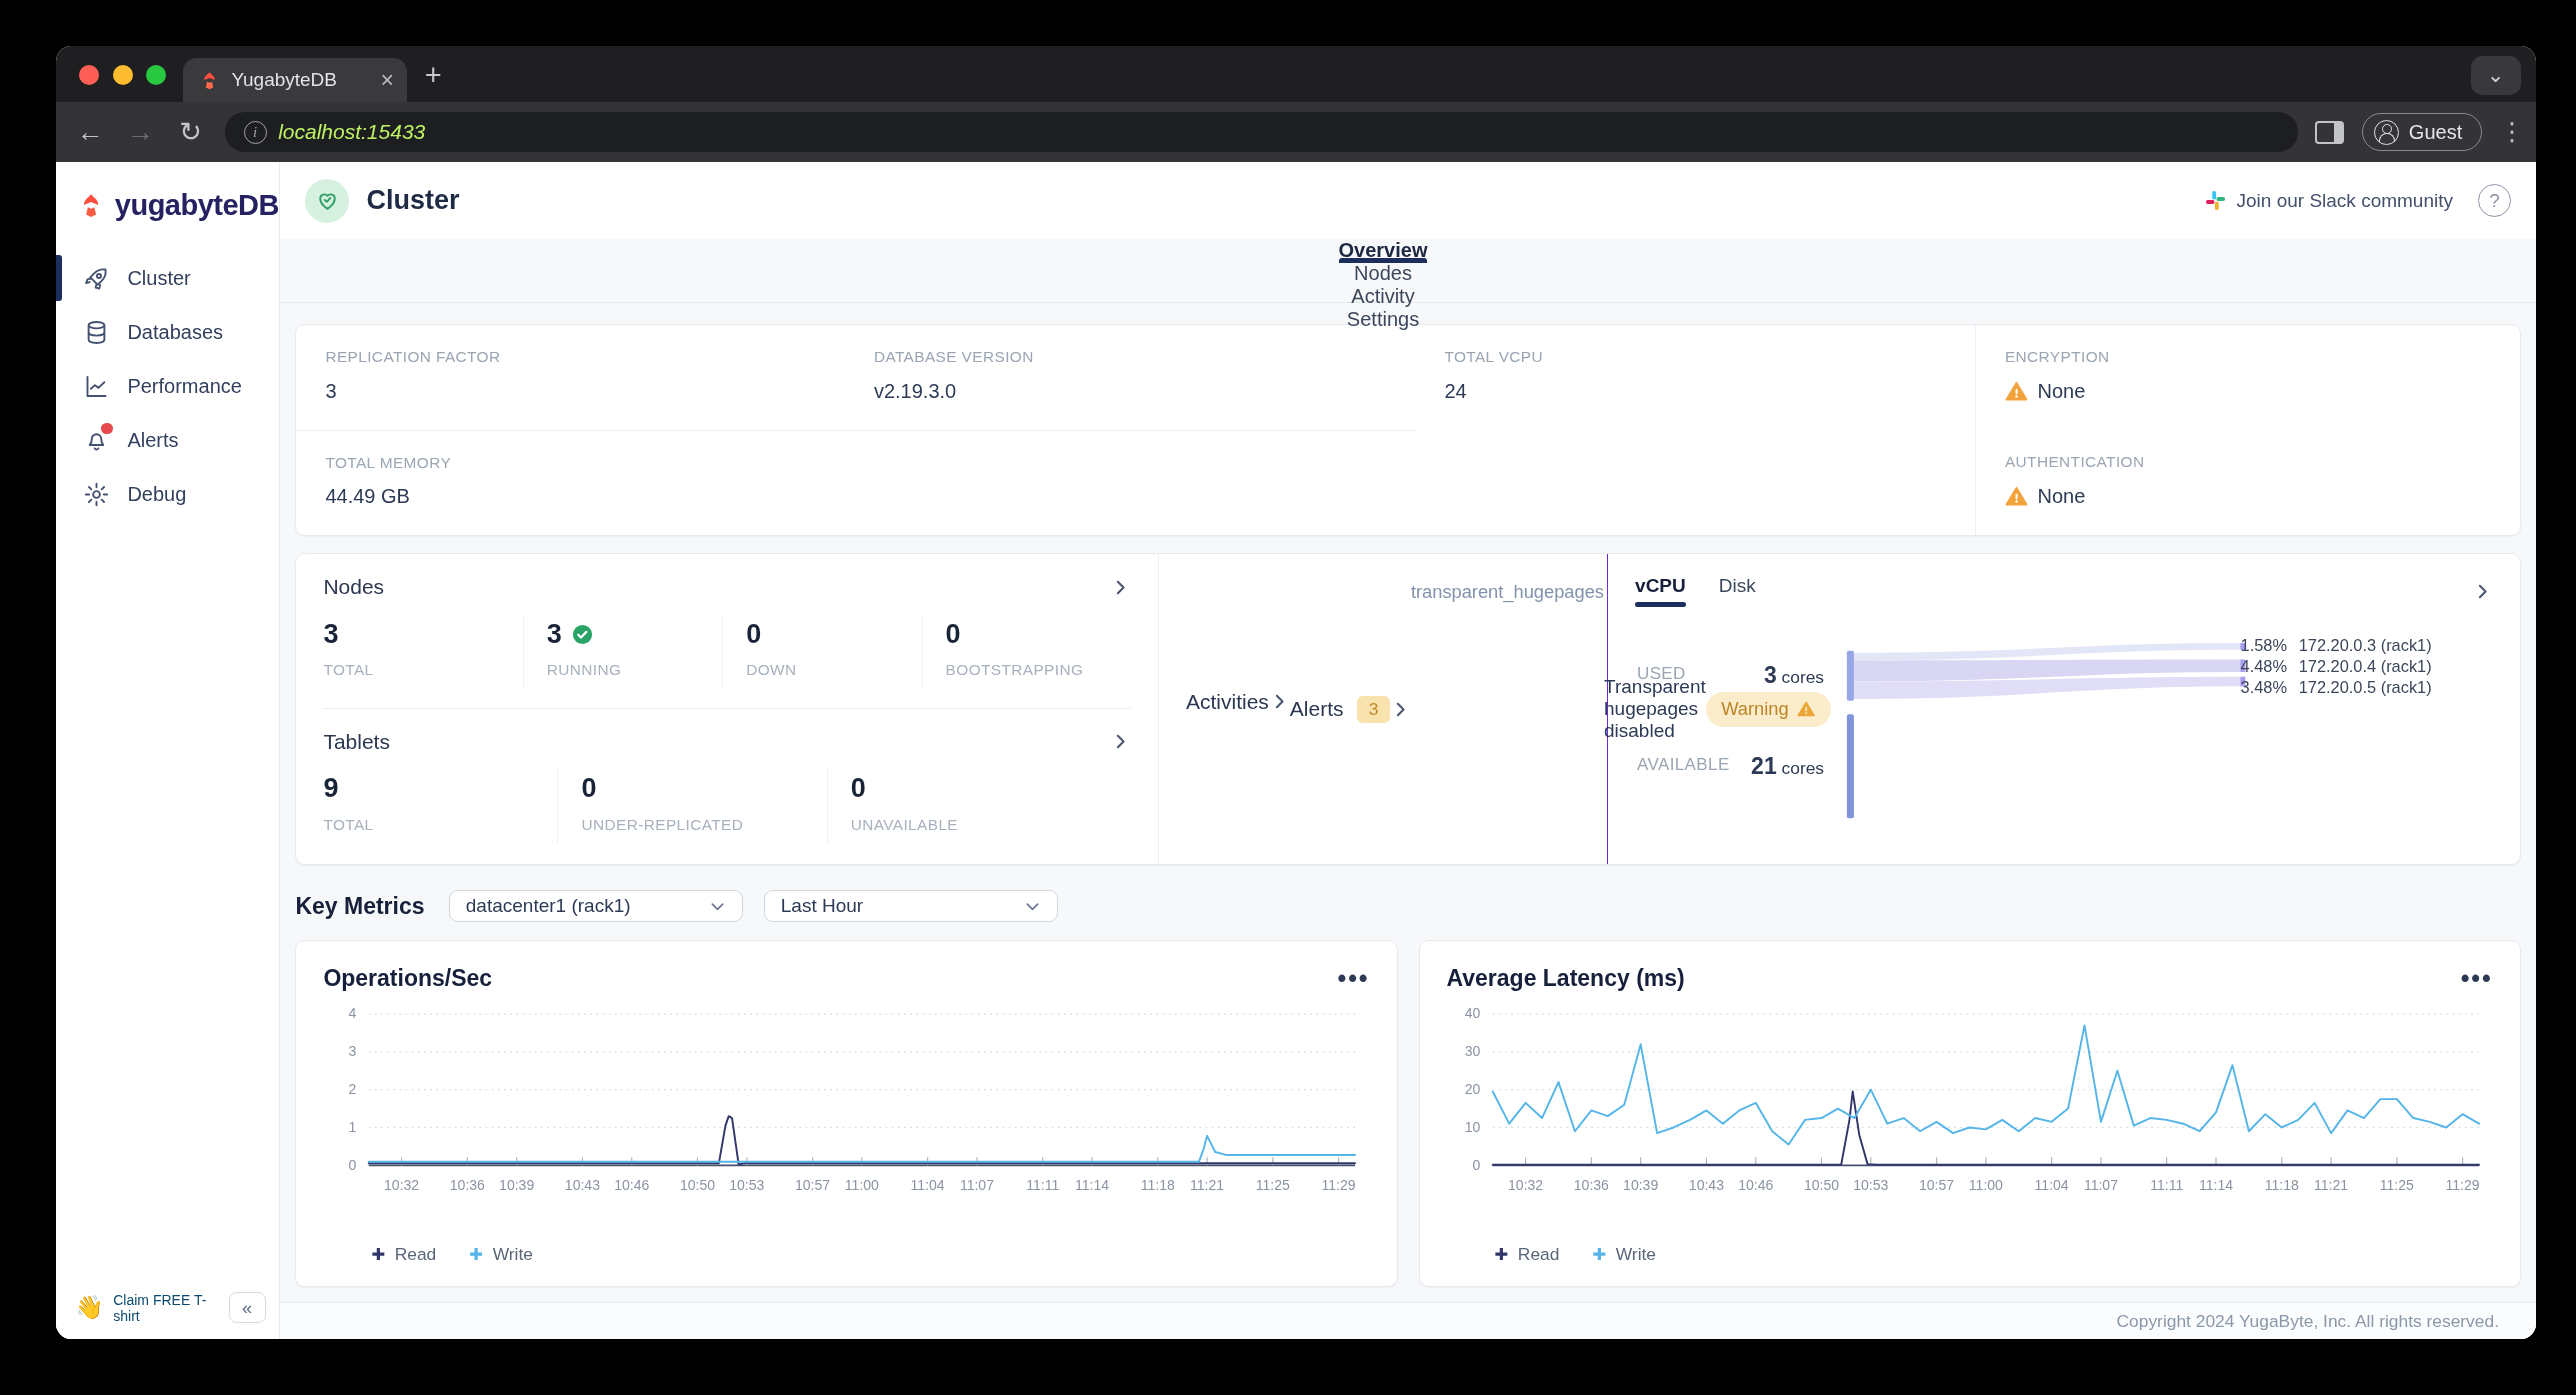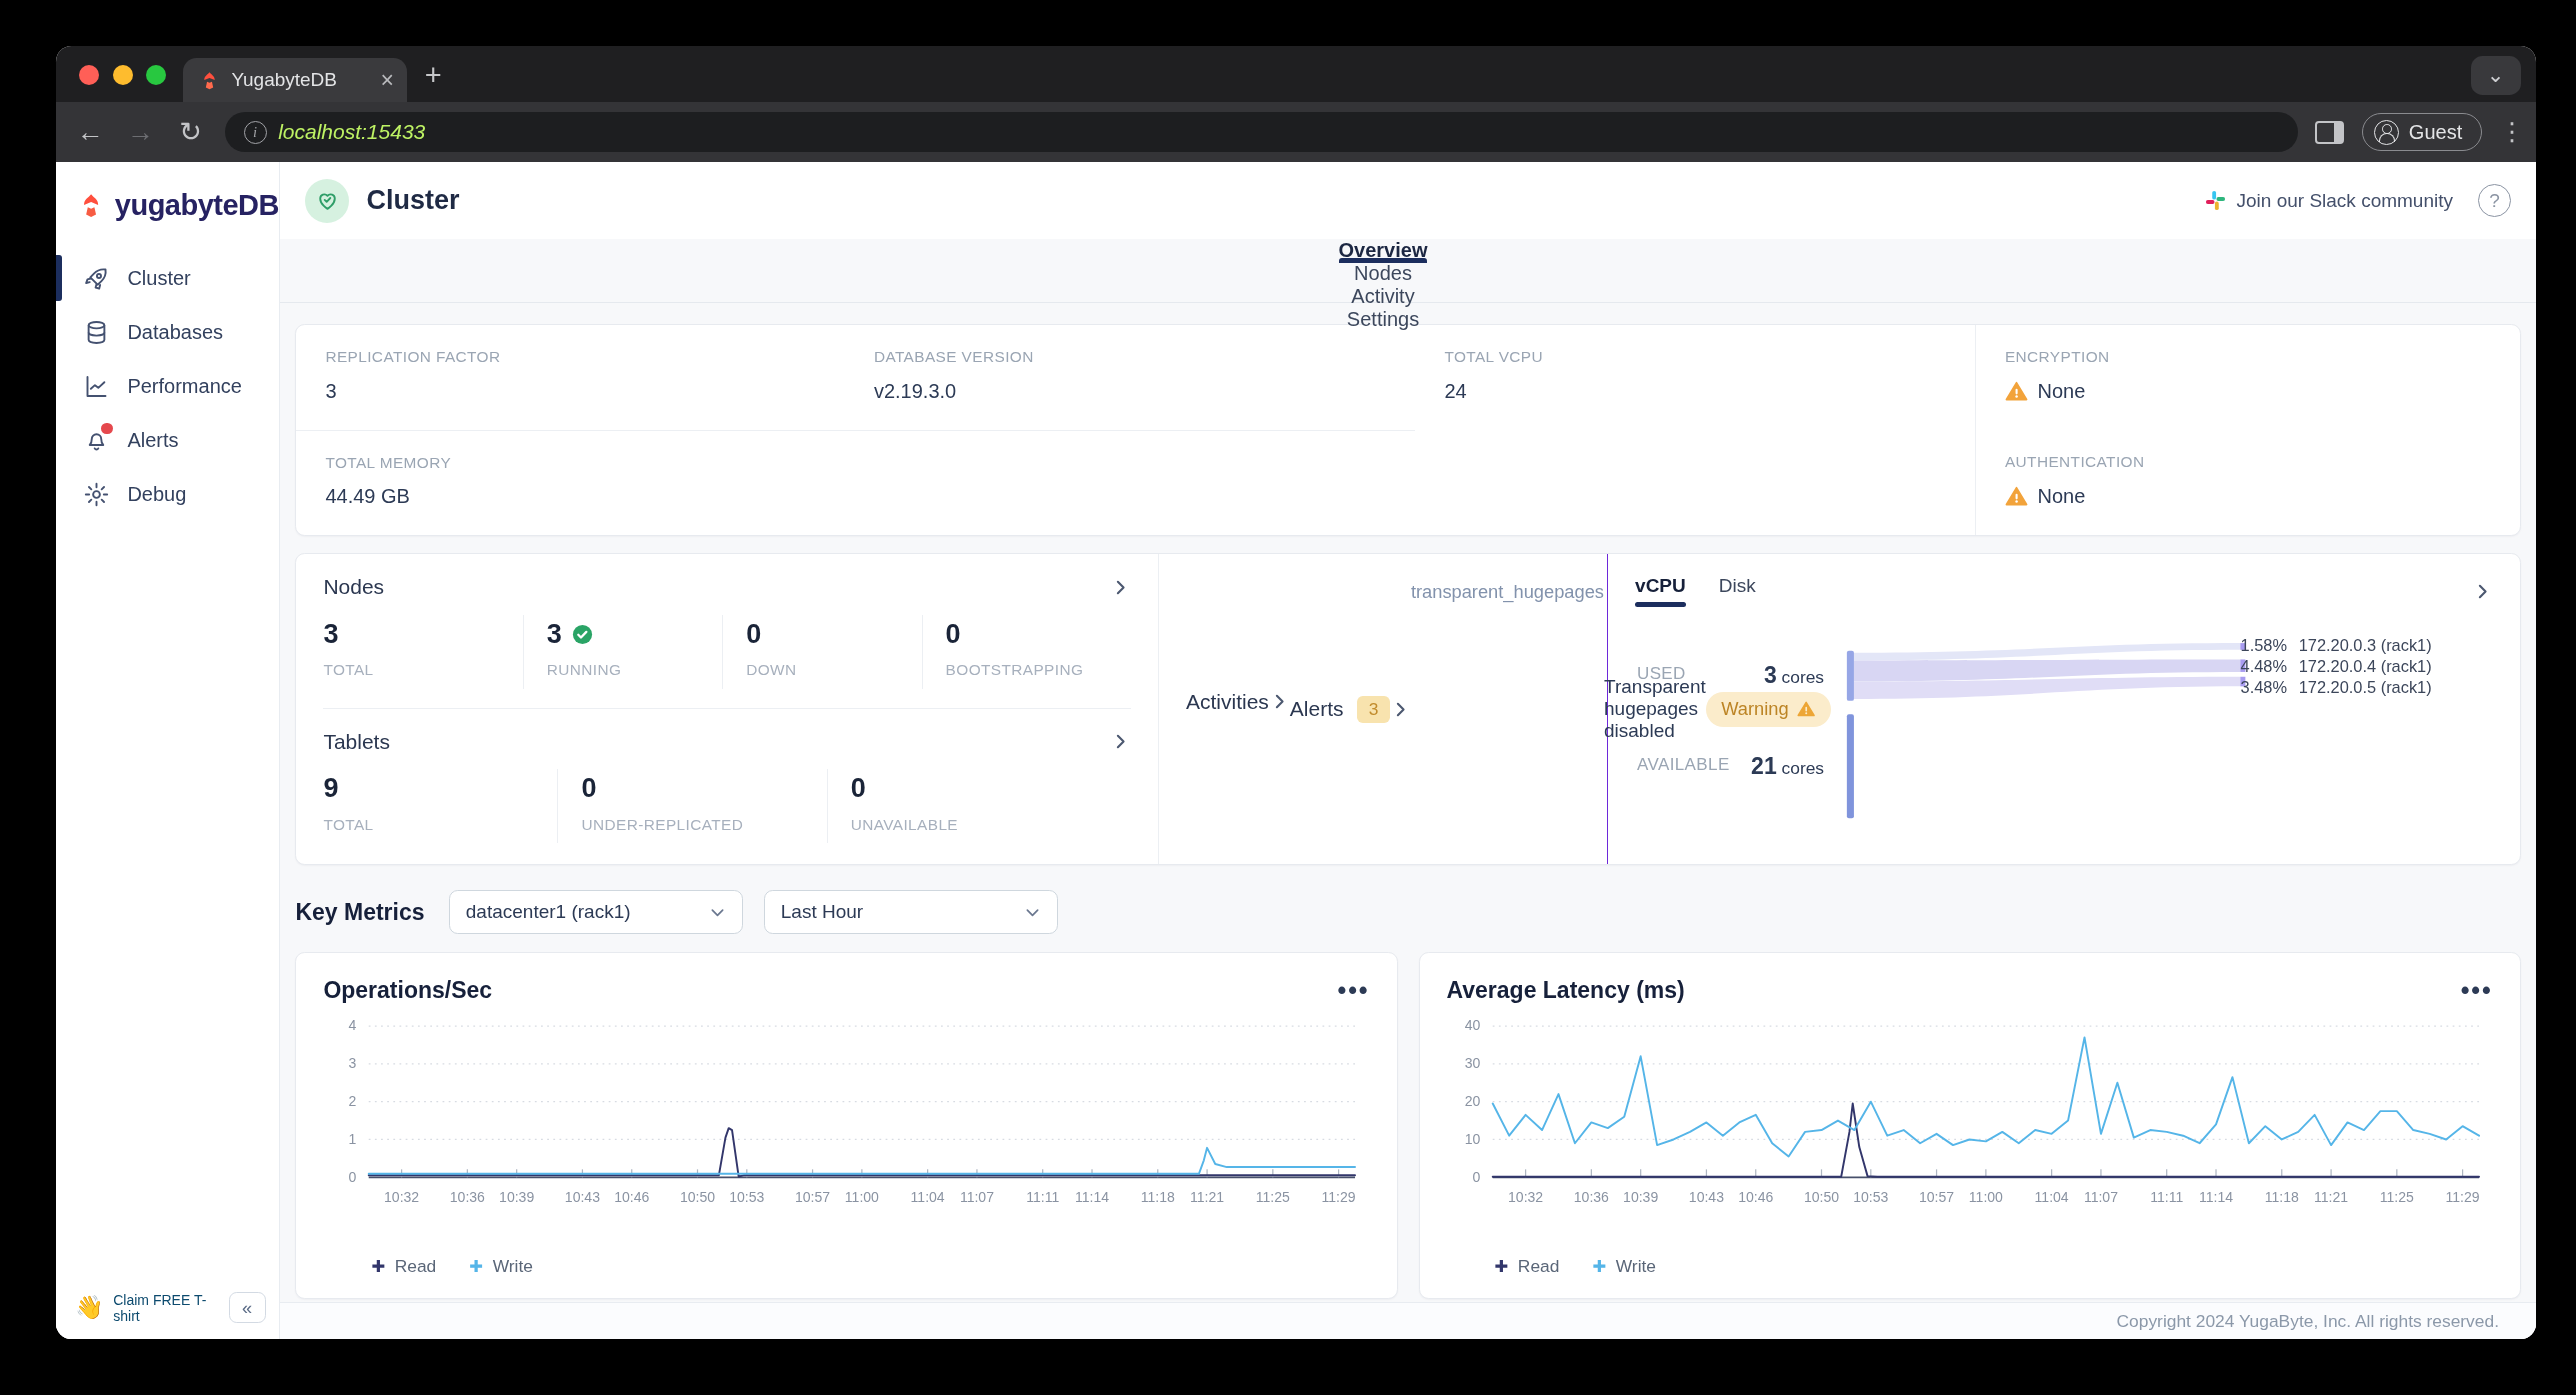--- a/index.html
+++ b/index.html
@@ -101,21 +101,21 @@
   .usage-body { position:relative; height:202px; margin-top:13.5px; }
   .usage-lbl { position:absolute; font-size:17px; color:#9aa5b3; letter-spacing:0.4px; }
   .usage-val { position:absolute; font-size:17.4px; color:#2c3a55; text-align:right; width:106px; }
   .usage-val b { font-size:23px; }
   .node-row { position:absolute; display:flex; align-items:center; gap:11.6px; font-size:16.4px; color:#3c465a; }
   .node-pct { width:56px; text-align:right; }
 
   
   .km-row { display:flex; align-items:center; margin:25px 0 17.4px; gap:21px; }
   .km-title { font-size:23px; font-weight:bold; color:#16203a; margin-right:3.9px; }
-  .select { background:#fff; border:1px solid #cfd7de; border-radius:8.7px; height:44px; display:flex; align-items:center; padding:0 15.4px; gap:29px; font-size:19px; color:#2c3a55; min-width:294px; justify-content:space-between; }
+  .select { background:#fff; border:1px solid #cfd7de; border-radius:8.7px; height:32px; display:flex; align-items:center; padding:0 15.4px; gap:29px; font-size:19px; color:#2c3a55; min-width:294px; justify-content:space-between; }
   .select .chev-down { color:#6b7890; }
 
   
   .charts { display:flex; gap:21px; }
   .chart-card { flex:1; padding:23px 27px 17.4px; }
   .chart-head { display:flex; align-items:center; margin-bottom:7.7px; }
   .chart-title { flex:1; font-size:23px; font-weight:bold; color:#16203a; }
   .dots { color:#2c3a55; font-size:25px; font-weight:bold; letter-spacing:1.9px; }
   .legend { display:flex; gap:33px; padding:5.8px 0 3.9px 48px; }
   .leg-item { display:flex; align-items:center; gap:9.6px; font-size:17.4px; color:#5a6678; }

